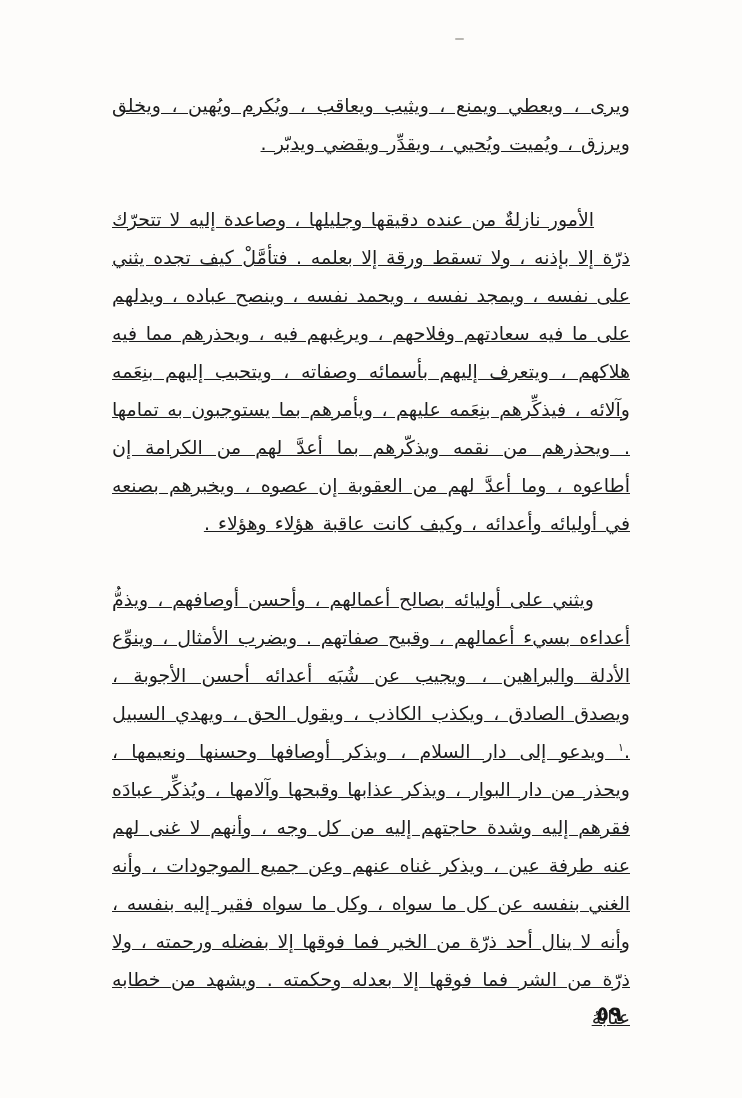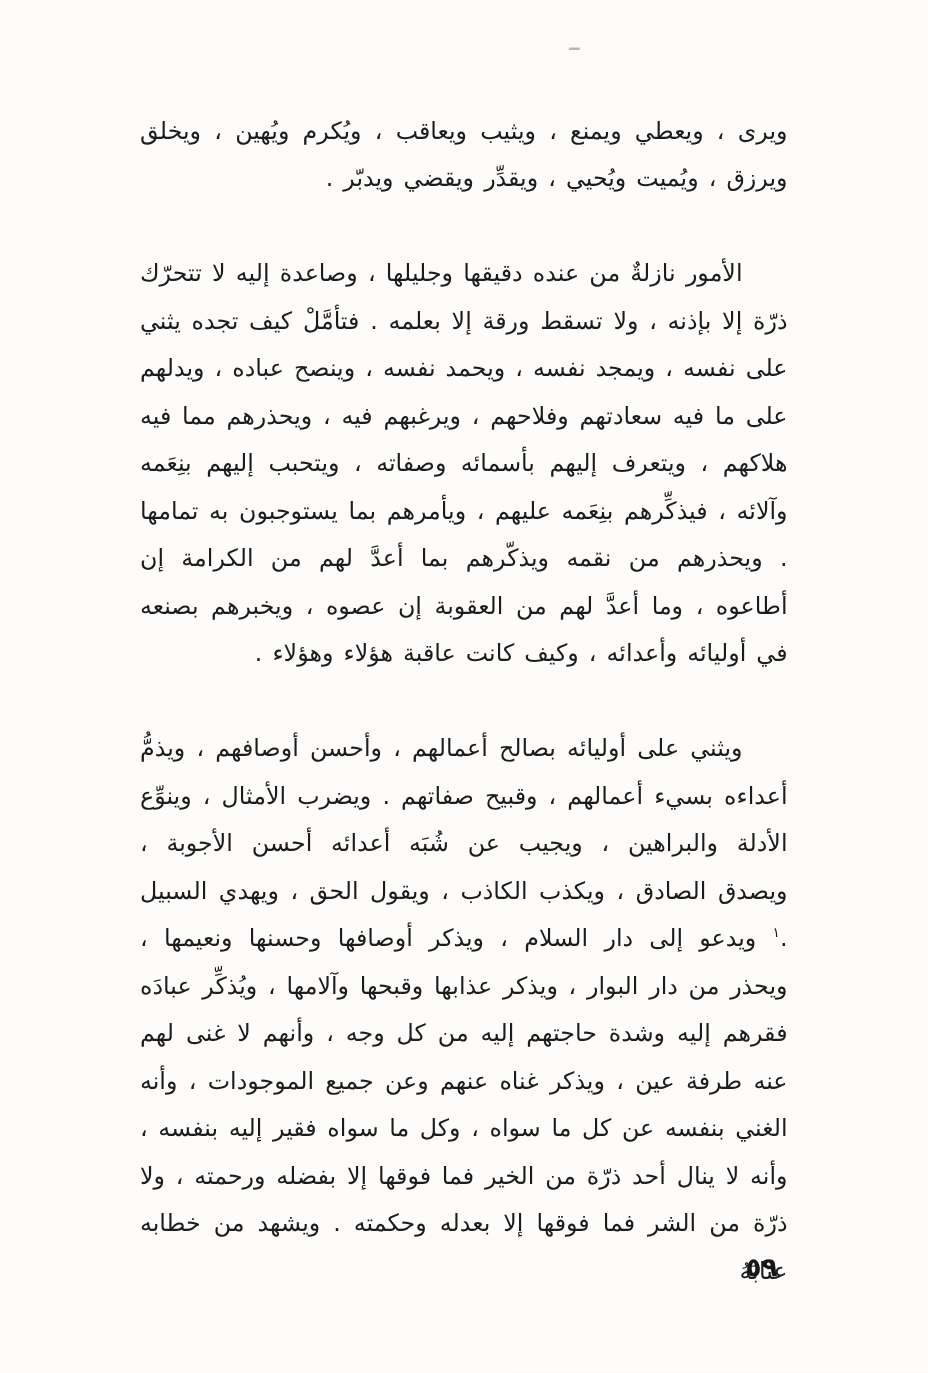--- a/index.html
+++ b/index.html
@@ -36,20 +36,21 @@
     left: 112px;
     direction: rtl;
     unicode-bidi: embed;
     text-align: justify;
     font-size: 19px;
     line-height: 38px;
     word-spacing: 2px;
   }
   .para {
     margin: 0 0 38px 0;
+    text-decoration: underline;
   }
   .para:last-child {
     margin-bottom: 16px;
   }
   .indent {
     text-indent: 36px;
   }
   .note {
     font-size: 11px;
     line-height: 0;

